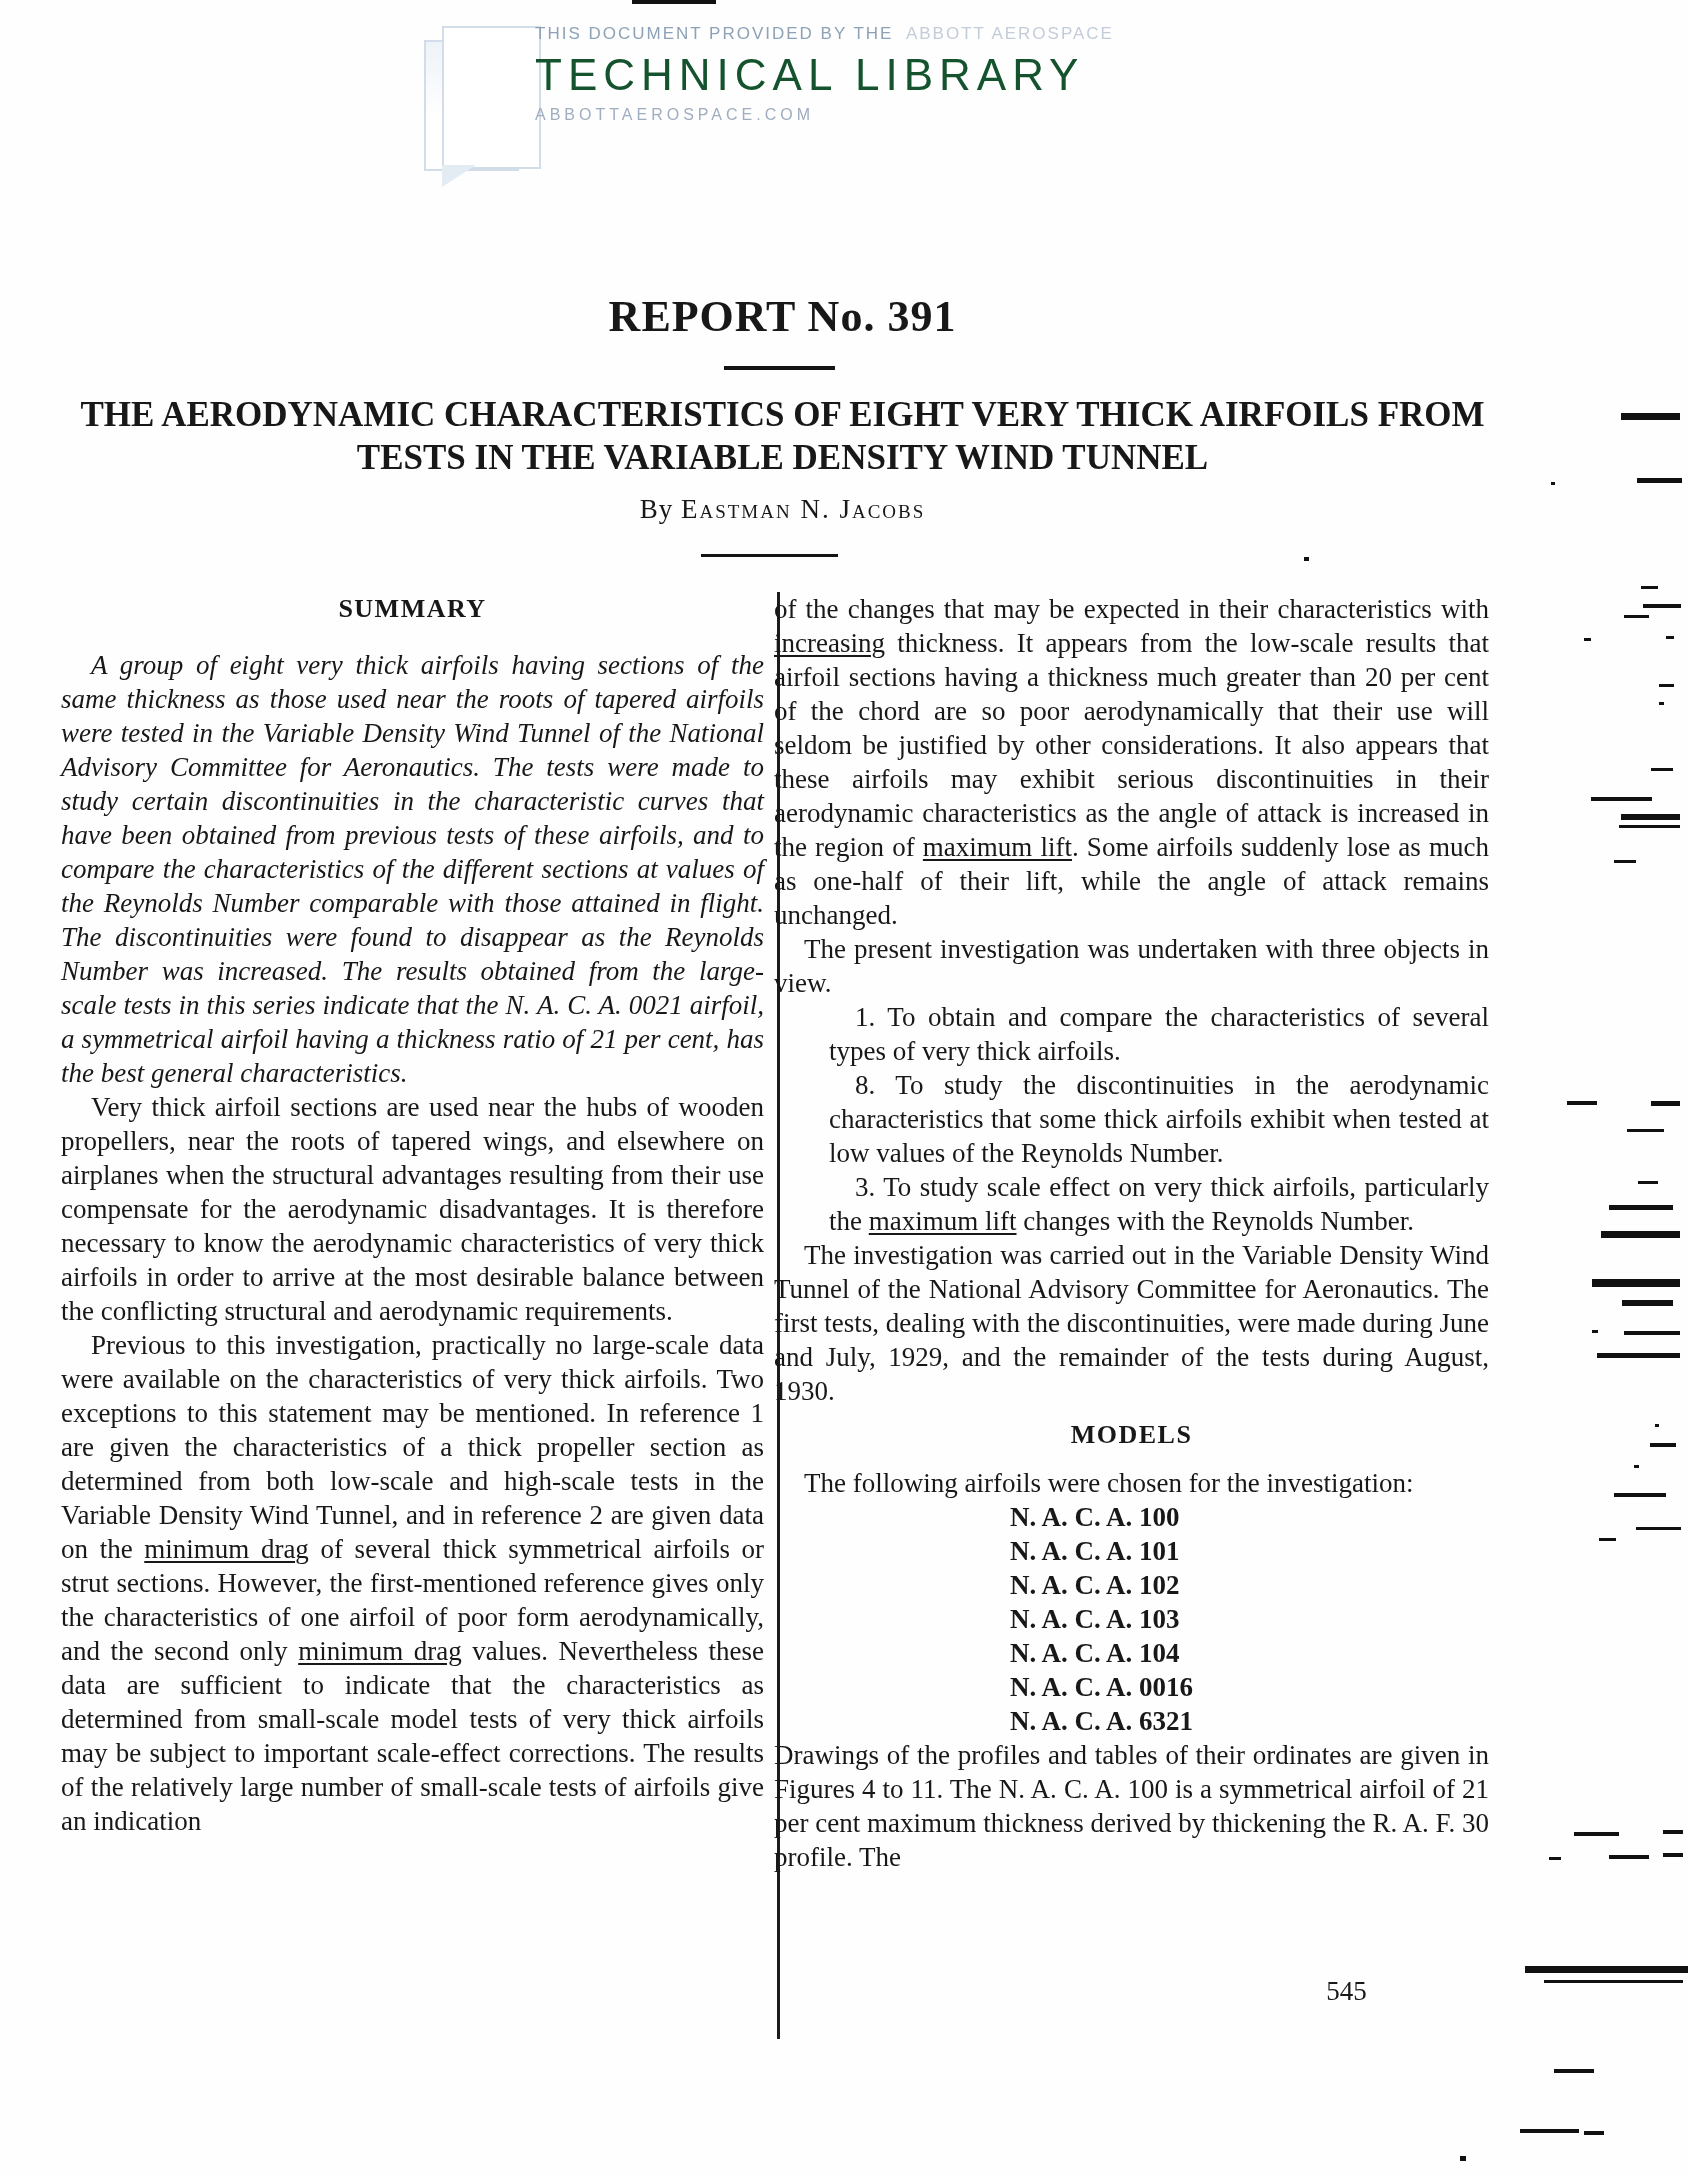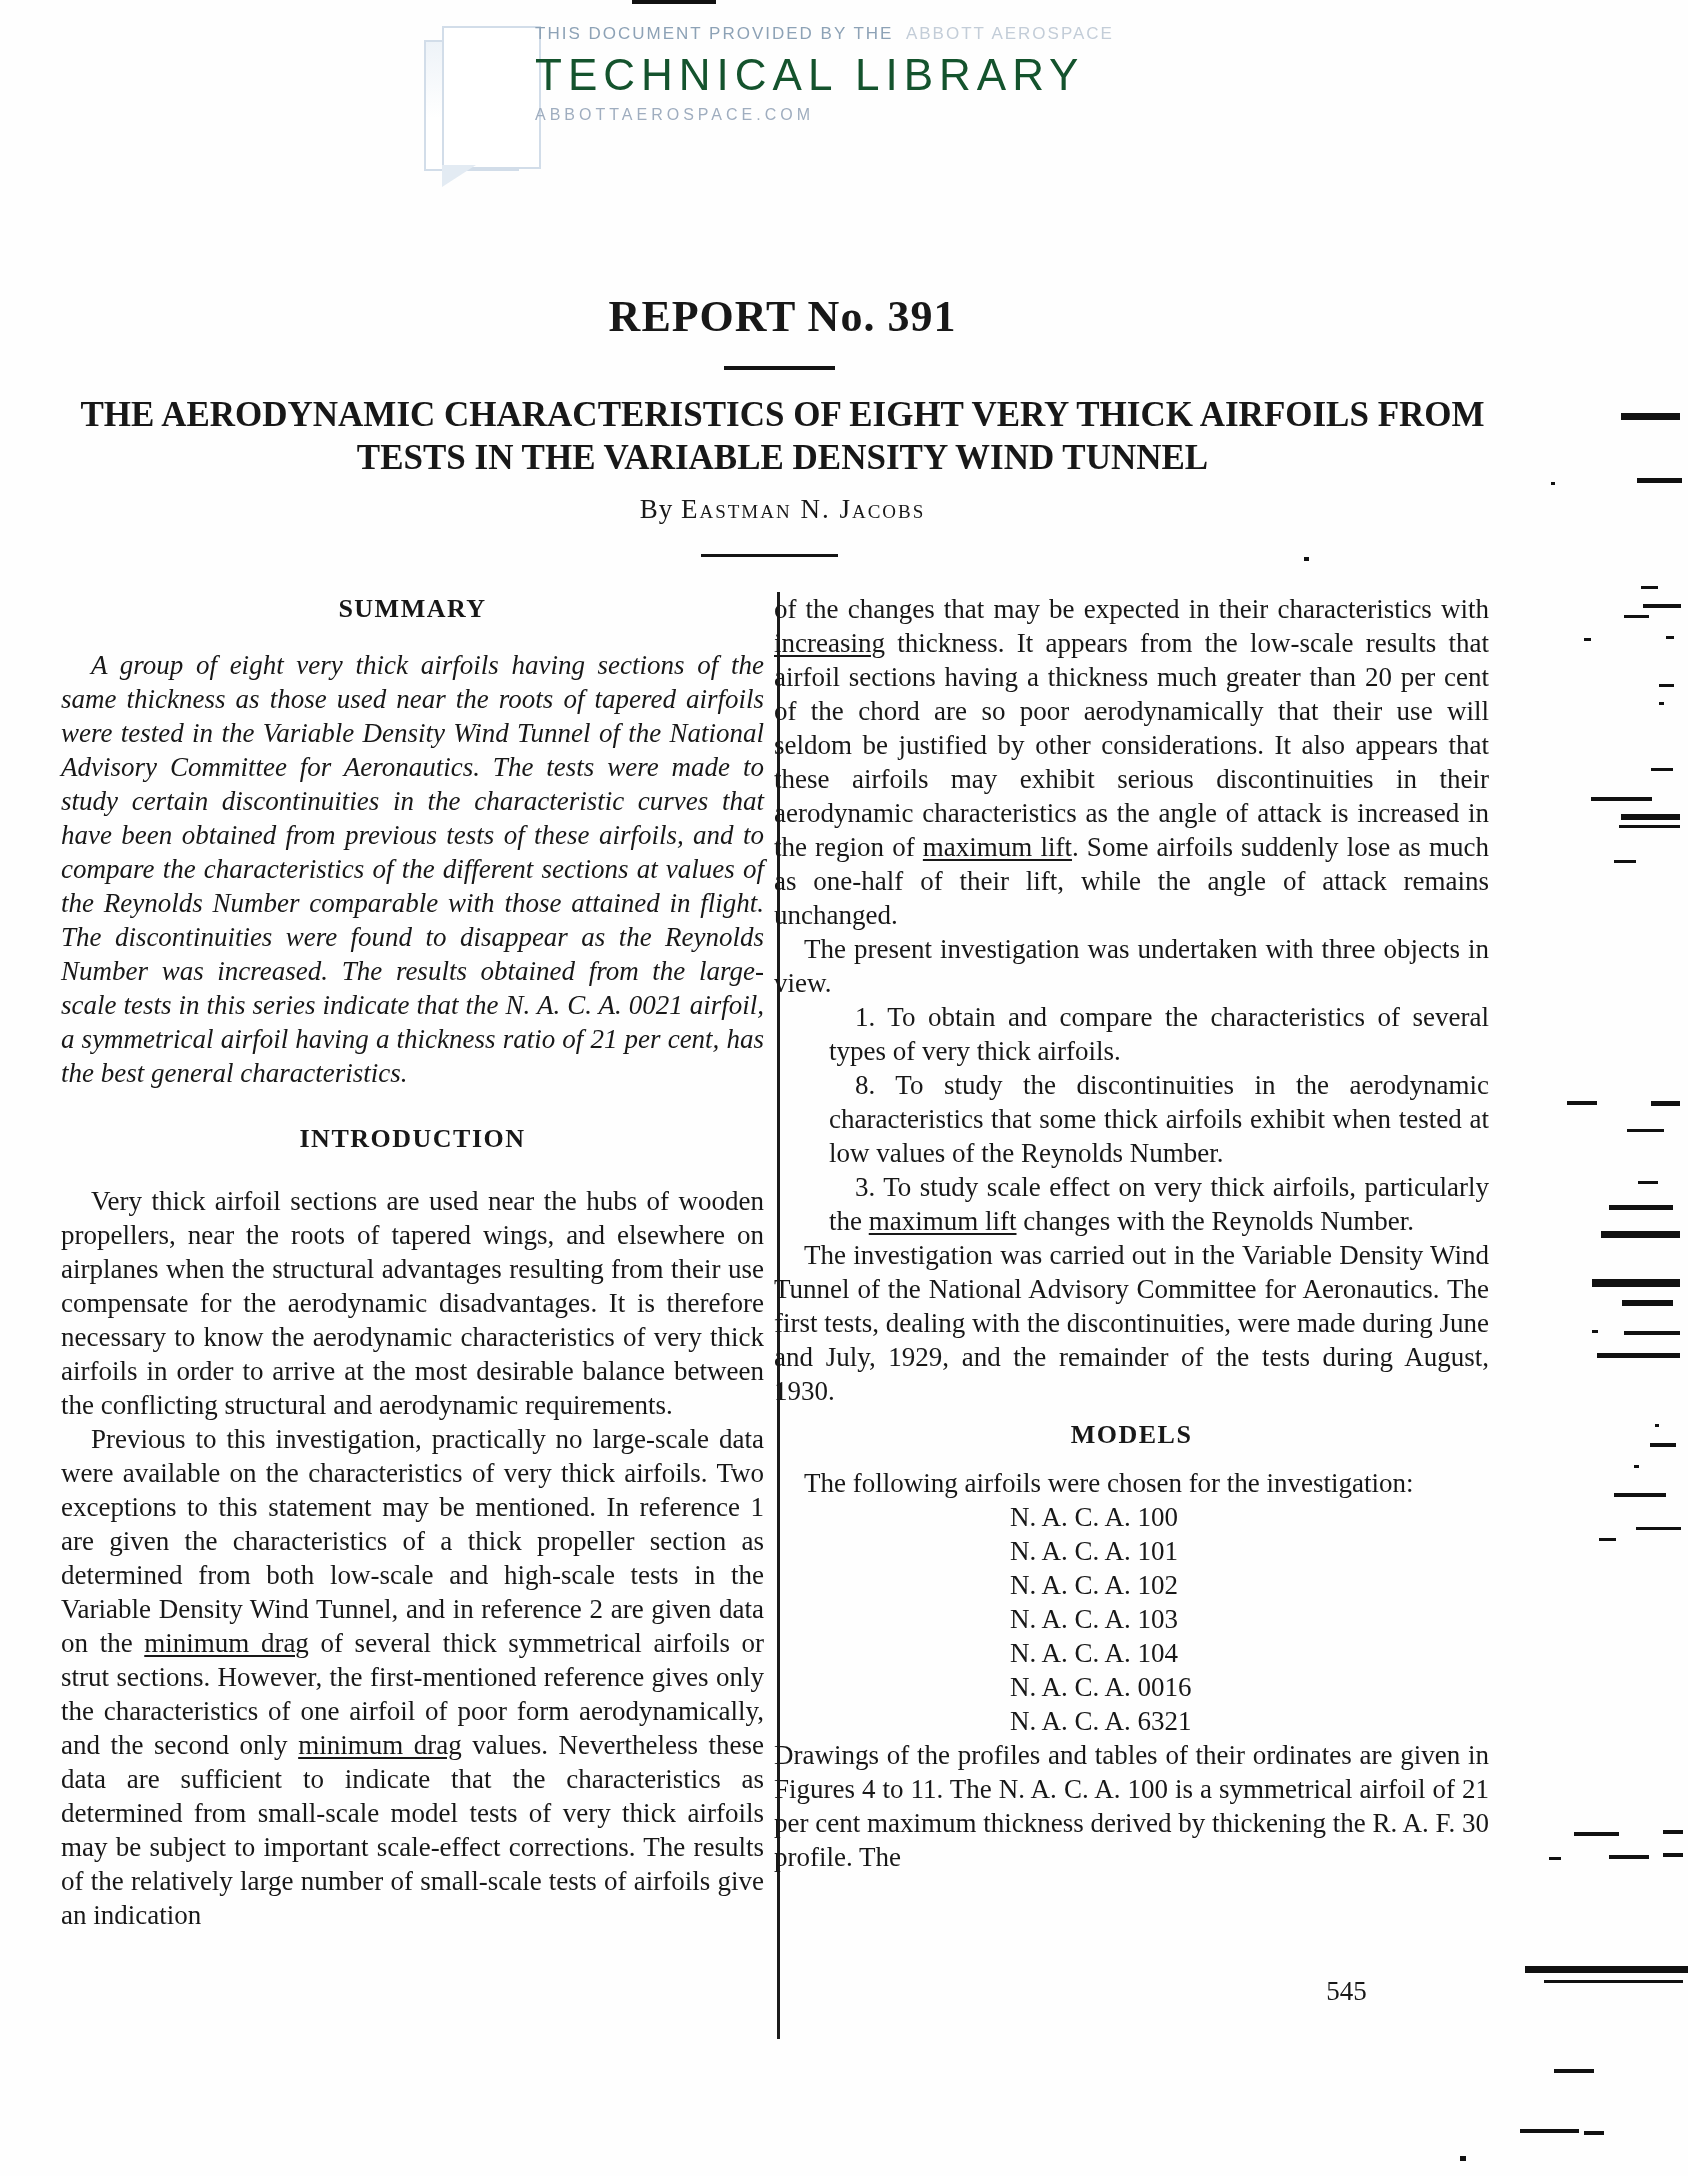--- a/index.html
+++ b/index.html
@@ -38,21 +38,21 @@
   .col-left{left:61px;width:703px;}
   .col-right{left:774px;width:715px;}
   .col h2{font-size:26px;font-weight:bold;text-align:center;letter-spacing:1.5px;
           margin:0 0 22px 0;line-height:34px;text-align:center;}
   .col h2.mid{margin-top:32px;margin-bottom:28px;}
   .col h2.tight{margin-top:10px;margin-bottom:14px;}
   .col p{margin:0;text-indent:30px;}
   .col p.noindent{text-indent:0;}
   .col p.italic{font-style:italic;}
   .objectives p{margin-left:55px;text-indent:26px;}
-  .airfoil-list{margin:0 0 0 236px;text-align:left;}
+  .airfoil-list{margin:0 0 0 236px;text-align:left;font-weight:bold;}
   .airfoil-list div{white-space:nowrap;}
   .divider{position:absolute;left:777px;top:592px;width:3px;height:1447px;background:#1c1c1c;}
 
   .page-number{position:absolute;left:1305px;top:1976px;width:83px;text-align:center;
       font-size:27px;}
 
   .artifact{position:absolute;background:#111;}
   u{text-decoration-thickness:2px;text-underline-offset:3px;}
 </style>
 </head>
@@ -81,21 +81,20 @@
       <span class="author">Eastman N. Jacobs</span>
     </div>
     <div class="rule rule-byline"></div>
   </div>
 
   <div class="divider"></div>
 
   <div class="col col-left">
     <h2>SUMMARY</h2>
     <p class="italic u-target">A group of eight very thick airfoils having sections of the same thickness as those used near the roots of tapered airfoils were tested in the Variable Density Wind Tunnel of the National Advisory Committee for Aeronautics. The tests were made to study certain discontinuities in the characteristic curves that have been obtained from previous tests of these airfoils, and to compare the characteristics of the different sections at values of the Reynolds Number comparable with those attained in flight.  The discontinuities were found to disappear as the Reynolds Number was increased.  The results obtained from the large-scale tests in this series indicate that the N. A. C. A. 0021 airfoil, a symmetrical airfoil having a thickness ratio of 21 per cent, has the best general characteristics.</p>
-    <h2 class="mid">INTRODUCTION</h2>
     <p class="u-target">Very thick airfoil sections are used near the hubs of wooden propellers, near the roots of tapered wings, and elsewhere on airplanes when the structural advantages resulting from their use compensate for the aerodynamic disadvantages.  It is therefore necessary to know the aerodynamic characteristics of very thick airfoils in order to arrive at the most desirable balance between the conflicting structural and aerodynamic requirements.</p>
     <p class="u-target">Previous to this investigation, practically no large-scale data were available on the characteristics of very thick airfoils.  Two exceptions to this statement may be mentioned.  In reference 1 are given the characteristics of a thick propeller section as determined from both low-scale and high-scale tests in the Variable Density Wind Tunnel, and in reference 2 are given data on the <u>minimum drag</u> of several thick symmetrical airfoils or strut sections.  However, the first-mentioned reference gives only the characteristics of one airfoil of poor form aerodynamically, and the second only <u>minimum drag</u> values.  Nevertheless these data are sufficient to indicate that the characteristics as determined from small-scale model tests of very thick airfoils may be subject to important scale-effect corrections.  The results of the relatively large number of small-scale tests of airfoils give an indication</p>
   </div>
 
   <div class="col col-right">
     <p class="noindent u-target">of the changes that may be expected in their characteristics with <u>increasing</u> thickness.  It appears from the low-scale results that airfoil sections having a thickness much greater than 20 per cent of the chord are so poor aerodynamically that their use will seldom be justified by other considerations.  It also appears that these airfoils may exhibit serious discontinuities in their aerodynamic characteristics as the angle of attack is increased in the region of <u>maximum lift</u>.  Some airfoils suddenly lose as much as one-half of their lift, while the angle of attack remains unchanged.</p>
     <p class="u-target">The present investigation was undertaken with three objects in view.</p>
     <div class="objectives">
         <p class="u-target">1. To obtain and compare the characteristics of several types of very thick airfoils.</p>
         <p class="u-target">8. To study the discontinuities in the aerodynamic characteristics that some thick airfoils exhibit when tested at low values of the Reynolds Number.</p>

